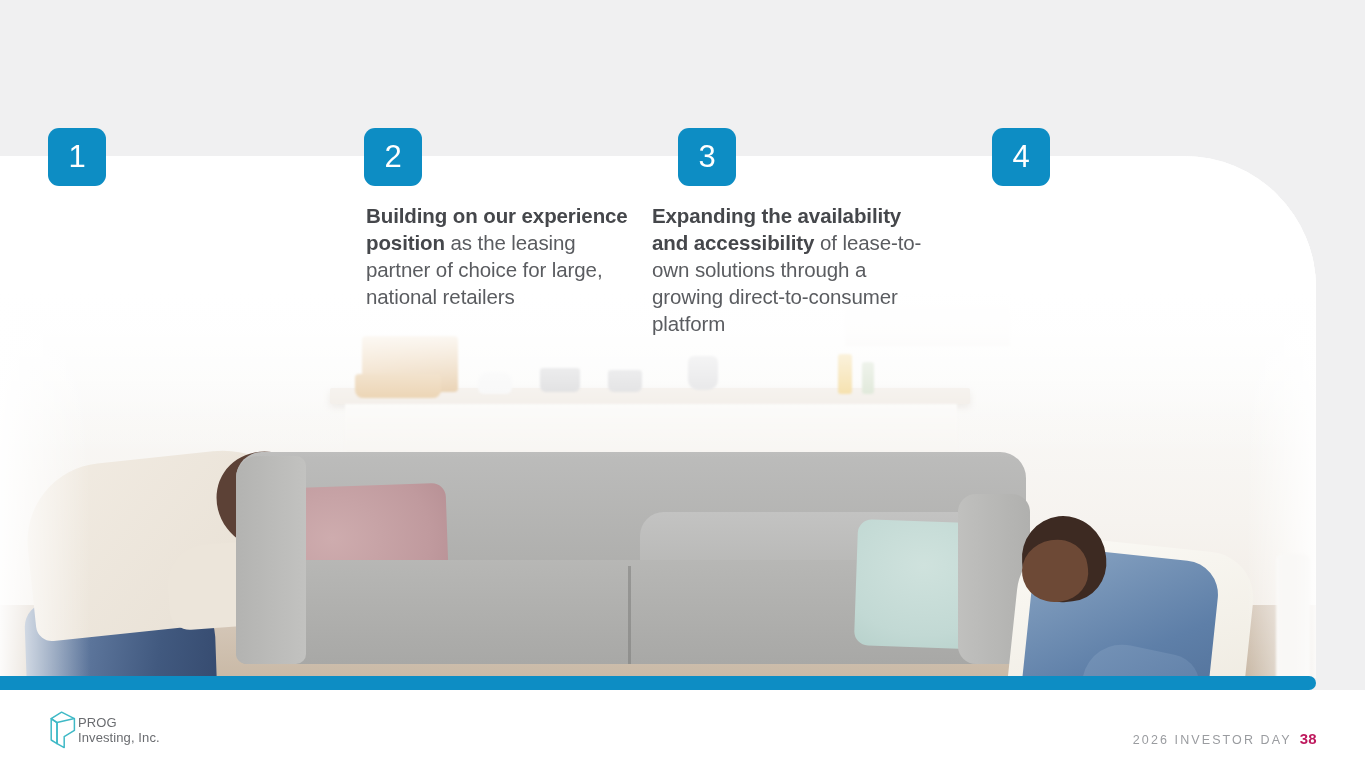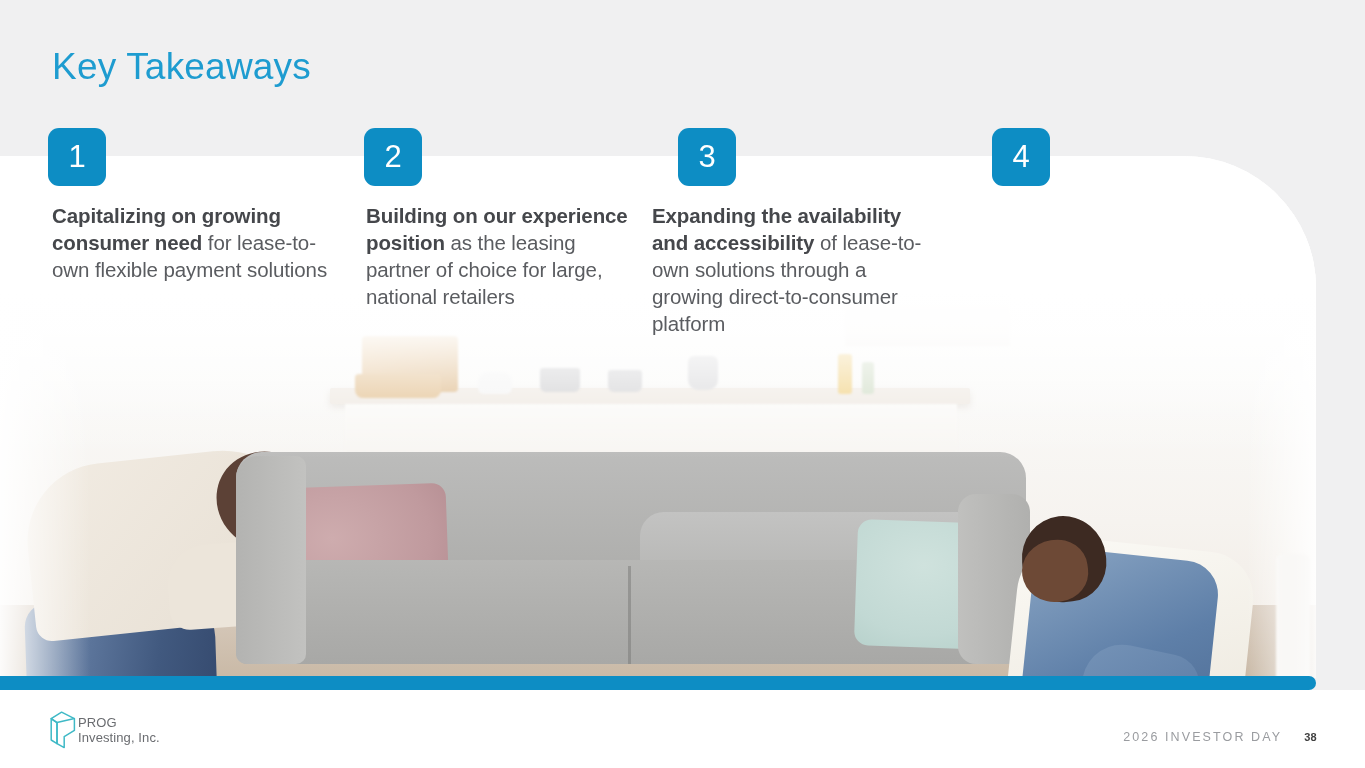--- a/index.html
+++ b/index.html
@@ -402,42 +402,41 @@
     font-size: 13px;
     line-height: 15.5px;
     color: #6a6c70;
     letter-spacing: .1px;
   }
   .footer-right {
     position: absolute;
     right: 48px; top: 730px;
     display: flex;
     align-items: baseline;
-    gap: 22px;
+    gap: 8px;
   }
   .deck-label {
     font-size: 12.5px;
     letter-spacing: 2.1px;
     color: #9a9ca0;
   }
   .page-num {
-    font-size: 11px;
+    font-size: 15px;
     font-weight: 700;
-    color: #404040;
+    color: #be185d;
     letter-spacing: .3px;
   }
 </style>
 </head>
 <body>
 
 <div class="slide">
 
   <div class="top-band"></div>
 
-  <div class="title">Key Takeaways</div>
 
   <div class="panel">
 
     <div class="photo">
       <div class="photo-scene"></div>
 
       <div class="upper-cab"></div>
       <div class="teal-box"></div>
       <div class="counter"></div>
       <div class="counter-base"></div>
@@ -485,23 +484,20 @@
   <div class="badge" style="left:364px">
       <span>2</span>
     </div>
   <div class="badge" style="left:678px">
       <span>3</span>
     </div>
   <div class="badge" style="left:992px">
       <span>4</span>
     </div>
 
-  <div class="col c1">
-    <b>Capitalizing on growing consumer need</b><span> for lease-to-own flexible payment solutions</span>
-  </div>
   <div class="col c2">
     <b>Building on our experience position</b><span> as the leasing partner of choice for large, national retailers</span>
   </div>
   <div class="col c3">
     <b>Expanding the availability and accessibility</b><span> of lease-to-own solutions through a growing direct-to-consumer platform</span>
   </div>
 
   <div class="accent-bar"></div>
 
   <div class="footer"></div>

